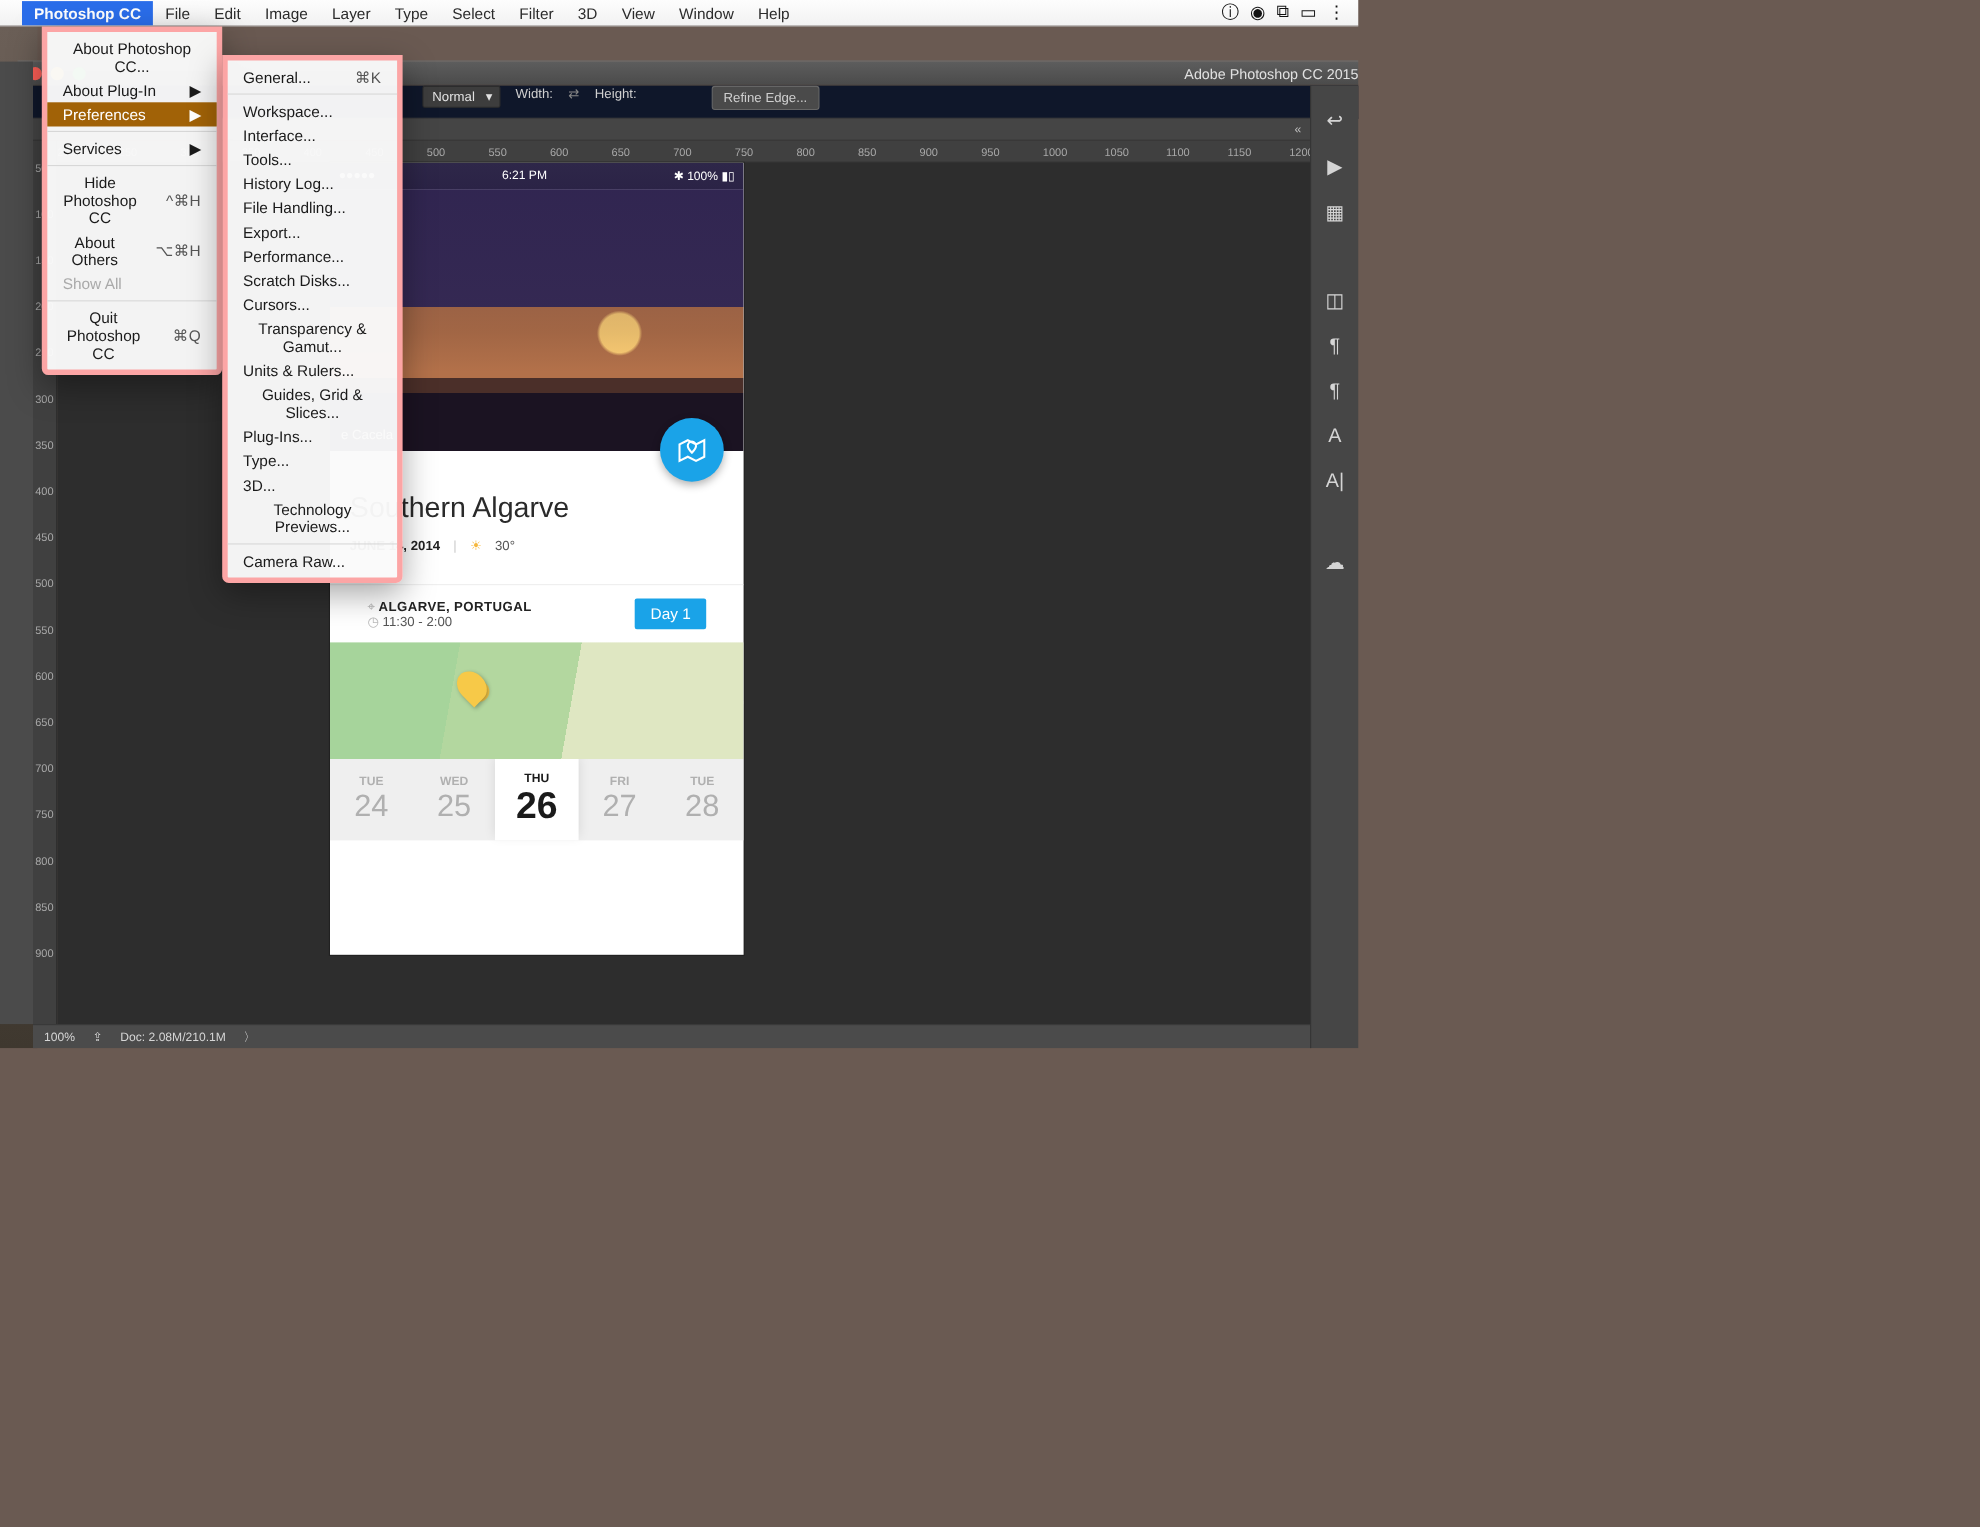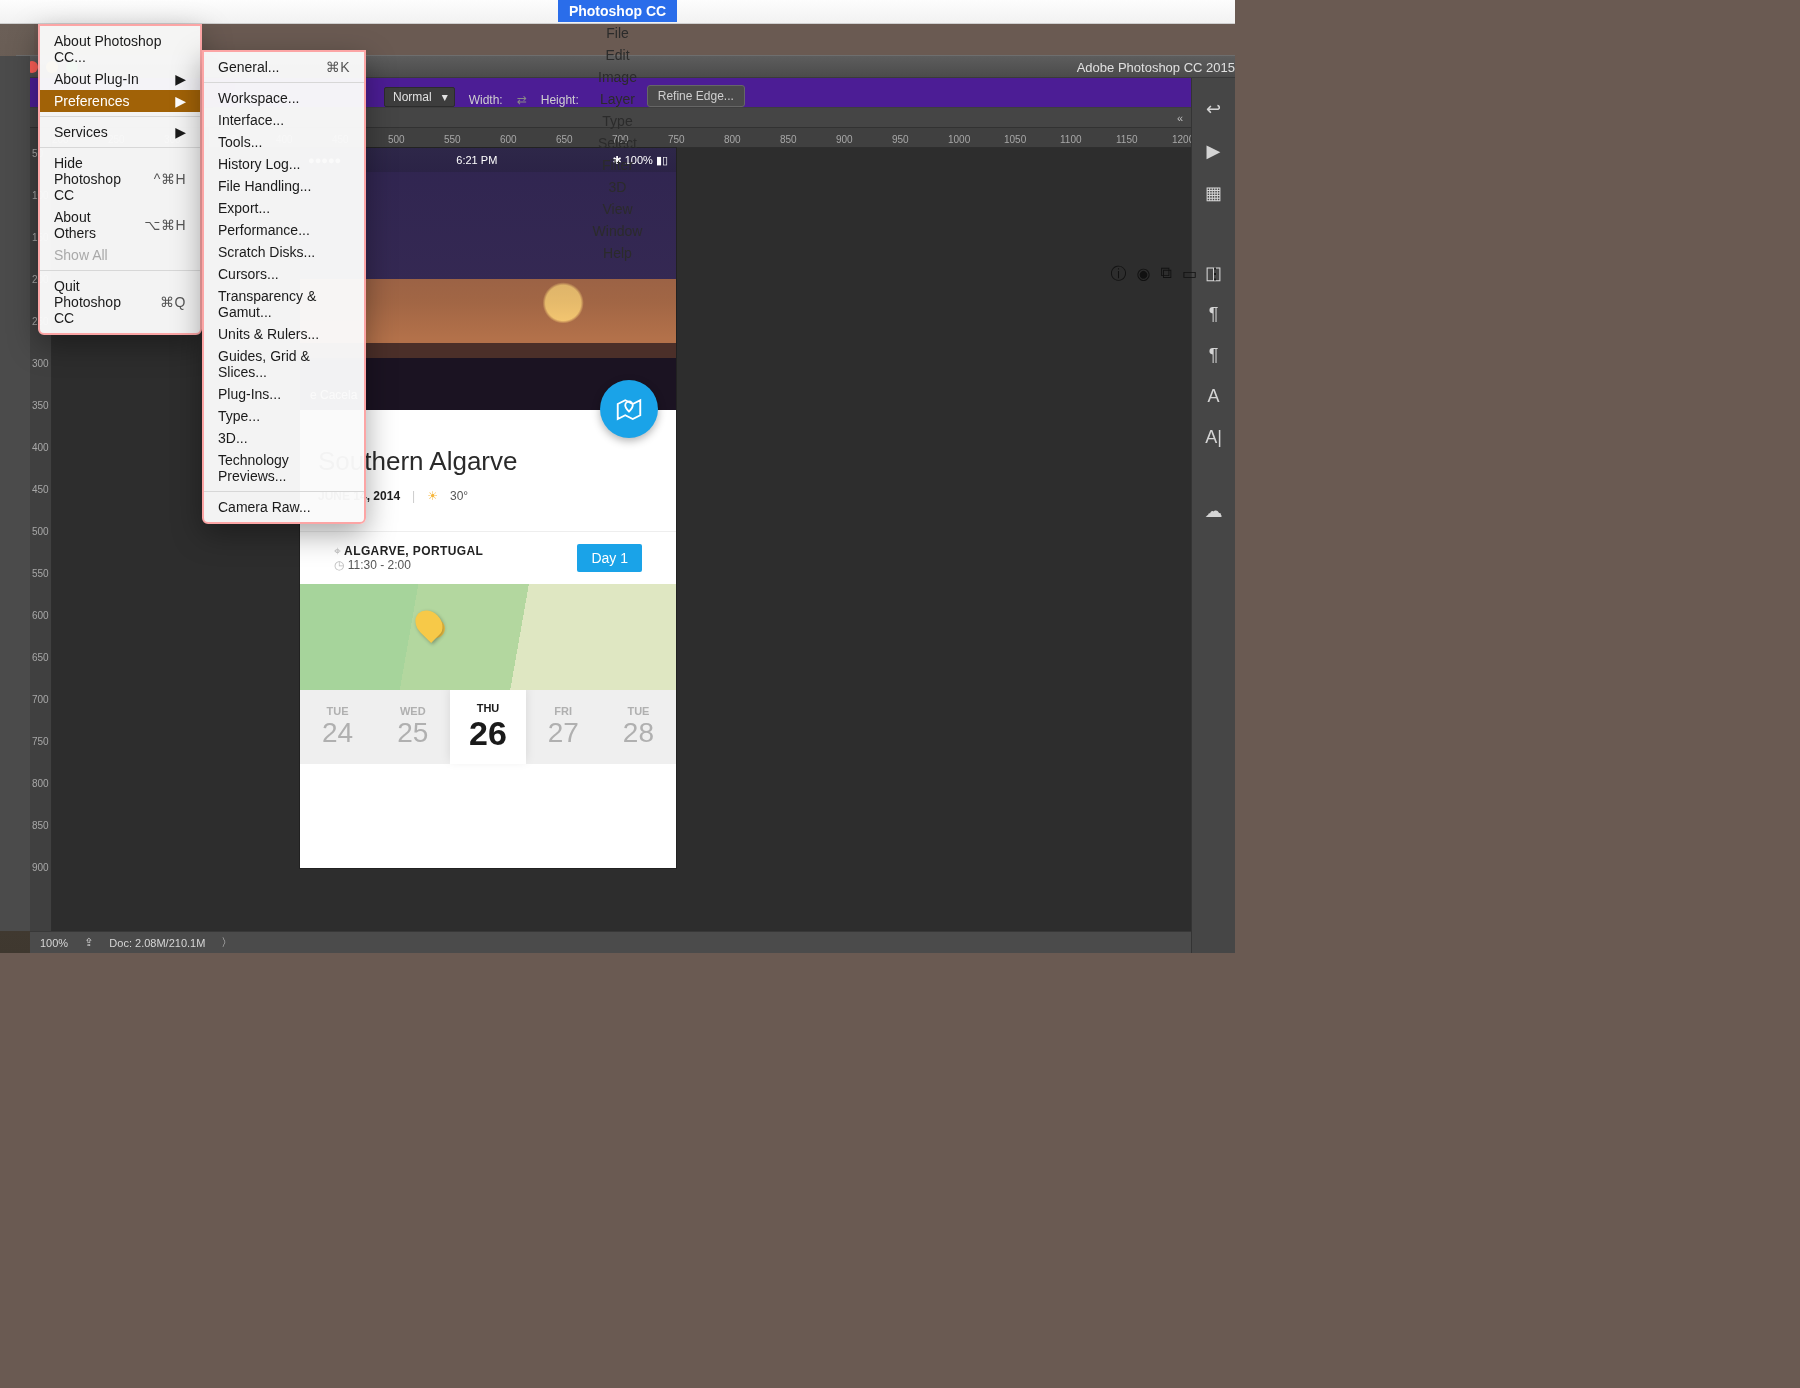--- a/index.html
+++ b/index.html
@@ -16,36 +16,36 @@
   .menubar {
     position: absolute; top:0; left:0; right:0;
     height: 24px;
     background: linear-gradient(#fdfdfd,#f2f2f2);
     border-bottom: 1px solid #cfcfcf;
     display:flex; align-items:center;
     padding: 0 6px;
     font-size: 14px;
     color: #2b2b2b;
     z-index: 10;
-    flex-direction: column;
   }
   .apple { margin: 0 10px 0 4px; font-size:16px;}
   .menu-entry{ padding: 3px 11px; cursor:default; }
   .menu-entry.hl { background:#2a6dea; color:#fff; font-weight:600;}
   .menubar-right{ margin-left:auto; display:flex; gap:10px; font-size:16px; color:#111; padding-right:6px;}
   .menubar-right span{cursor:default;}
   
   .dropmenu{
     position:absolute;
     background: rgba(250,250,250,.97);
-    border:2px solid #fca5a5; border-radius:0 0 6px 6px;
+    border:5px solid #fca5a5; border-radius:0 0 6px 6px;
     box-shadow:0 10px 30px rgba(0,0,0,.35);
     padding:4px 0;
     font-size:14px; color:#1a1a1a;
     z-index:20;
+    text-align:center;
   }
   .dropmenu .row{
     display:flex; align-items:center; justify-content:space-between;
     padding:3px 14px; gap:26px;
     cursor:default;
   }
   .dropmenu .row.disabled{color:#a9a9a9;}
   .dropmenu .row.sel{ background:#a16207; color:#fff;}
   .dropmenu hr{ border:none; border-top:1px solid #d7d7d7; margin:4px 0;}
   .sc{ font-family:inherit; color:#555; letter-spacing:0.5px;}
@@ -55,22 +55,22 @@
     background:linear-gradient(#5d5d5d,#4b4b4b);
     color:#e0e0e0; font-size:13px; text-align:right; line-height:23px;
     border-top:1px solid #6e6e6e; border-bottom:1px solid #3a3a3a;
   }
   .traffic{position:absolute; left:10px; top:5px; display:flex; gap:8px;}
   .tl{width:12px;height:12px;border-radius:50%;}
   .tred{background:#ff5f57;} .tyel{background:#ffbd2e;} .tgrn{background:#28c840;}
   
   .option-bar{
     position:absolute; top:78px; left:0; right:0; height:30px;
-    background:#4c1d95; color:#cfcfcf;
-    display:flex; align-items:flex-end; gap:14px;
+    background:#0f172a; color:#cfcfcf;
+    display:flex; align-items:flex-start; gap:14px;
     padding:0 10px; font-size:12px;
     border-bottom:1px solid #3e3e3e;
   }
   .option-bar .sel{
     background:#3d3d3d; border:1px solid #2c2c2c; border-radius:2px;
     padding:2px 22px 2px 8px; position:relative; color:#e2e2e2;
   }
   .option-bar .sel::after{content:"▾"; position:absolute; right:6px;}
   .swap{color:#888;}
   .refine{border:1px solid #666; padding:3px 10px; border-radius:3px; background:#4a4a4a;}

